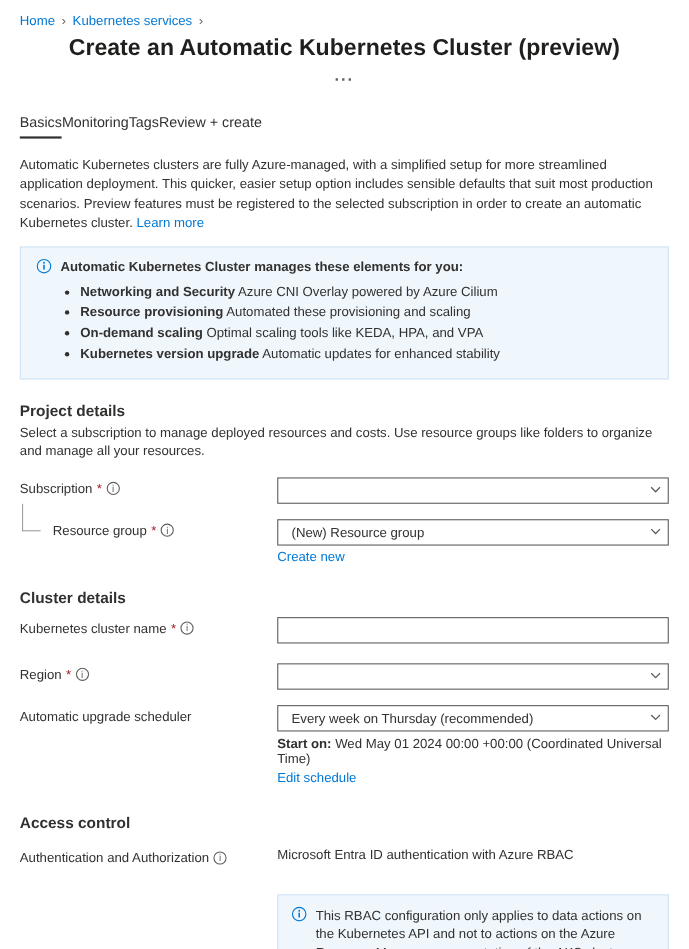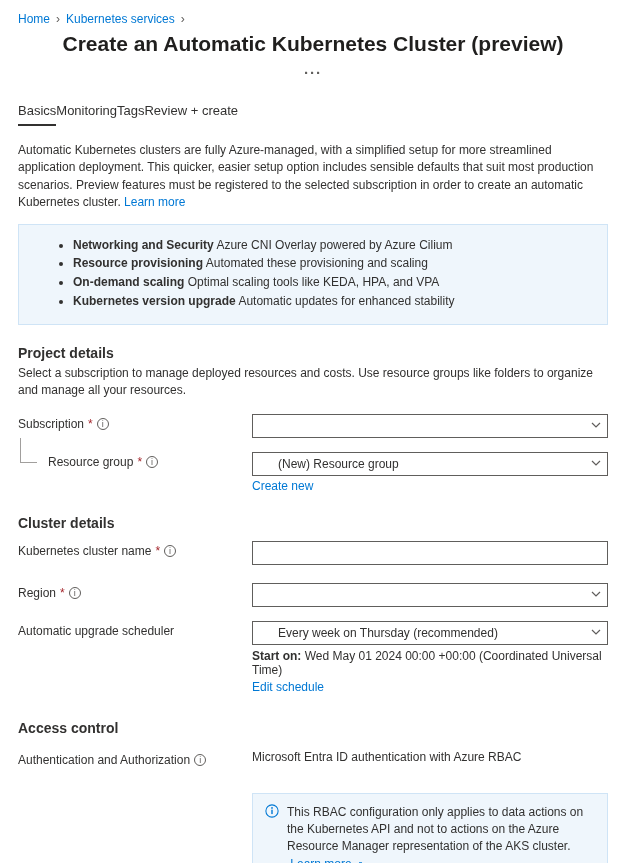--- a/index.html
+++ b/index.html
@@ -23,21 +23,21 @@
 .info-box li b { font-weight: 600; }
 .info-icon-svg { flex-shrink: 0; }
 .section-head { font-size: 14px; font-weight: 600; margin-top: 12px; margin-bottom: 4px; }
 .section-sub { font-size: 12px; color: #323130; line-height: 1.45; margin-bottom: 14px; }
 .field-row { display: flex; align-items: flex-start; margin-bottom: 14px; gap: 28px; }
 .field-label { width: 206px; font-size: 12px; color: #323130; padding-top: 3px; display: flex; align-items: center; gap: 4px; }
 .field-label .req { color: #a4262c; }
 .field-control { flex: 1; min-width: 0; }
 .indent { margin-left: 30px; position: relative; }
 .indent::before { content: ""; position: absolute; left: -28px; top: -14px; width: 16px; height: 24px; border-left: 1px solid #a19f9d; border-bottom: 1px solid #a19f9d; border-bottom-left-radius: 0; }
-.dropdown, .textinput { width: 100%; height: 24px; border: 1px solid #605e5c; font-size: 12px; padding: 0 25px; background: #fff; position: relative; display: flex; align-items: center; cursor: pointer; }
+.dropdown, .textinput { width: 100%; height: 24px; border: 1px solid #605e5c; font-size: 12px; padding: 0 12px; background: #fff; position: relative; display: flex; align-items: center; cursor: pointer; }
 .textinput { cursor: text; }
 .dropdown .chev { position: absolute; right: 6px; top: 4px; color: #605e5c; }
 .sublink { color: #0078d4; font-size: 12px; cursor: pointer; margin-top: 3px; display: inline-block; }
 .info-icon { width: 12px; height: 12px; border: 1px solid #605e5c; border-radius: 50%; font-size: 9px; line-height: 10px; text-align: center; color: #605e5c; cursor: pointer; display: inline-flex; align-items: center; justify-content: center; }
 .start-on { font-size: 12px; margin-top: 4px; }
 .start-on b { font-weight: 600; }
 .auth-value { font-size: 12px; margin-bottom: 29px; }
 .rbac-box { background: #eff6fc; border: 1px solid #cfe4f6; padding: 10px 12px; font-size: 12px; display: flex; gap: 8px; align-items: flex-start; line-height: 1.45; }
 .rbac-box a { color: #0078d4; text-decoration: none; cursor: pointer; }
 .ext-icon { font-size: 10px; }
@@ -66,20 +66,28 @@
     <div class="tab">Tags</div>
     <div class="tab">Review + create</div>
   </div>
 
   <p class="intro">
     <span>Automatic Kubernetes clusters are fully Azure-managed, with a simplified setup for more streamlined application deployment. This quicker, easier setup option includes sensible defaults that suit most production scenarios. Preview features must be registered to the selected subscription in order to create an automatic Kubernetes cluster.</span>
     <a>Learn more</a>
   </p>
 
   <div class="info-box">
+    <div class="info-box-header">
+      <svg class="info-icon-svg" width="14" height="14" viewBox="0 0 16 16">
+          <circle cx="8" cy="8" r="7" fill="none" stroke="#0078d4" stroke-width="1.2"></circle>
+          <circle cx="8" cy="4.5" r="1" fill="#0078d4"></circle>
+          <rect x="7.2" y="6.5" width="1.6" height="5" fill="#0078d4"></rect>
+        </svg>
+      <b>Automatic Kubernetes Cluster manages these elements for you:</b>
+    </div>
     <ul>
       <li><b>Networking and Security</b><span> Azure CNI Overlay powered by Azure Cilium</span></li>
       <li><b>Resource provisioning</b><span> Automated these provisioning and scaling</span></li>
       <li><b>On-demand scaling</b><span> Optimal scaling tools like KEDA, HPA, and VPA</span></li>
       <li><b>Kubernetes version upgrade</b><span> Automatic updates for enhanced stability</span></li>
     </ul>
   </div>
 
   <div class="section-head">Project details</div>
   <div class="section-sub">Select a subscription to manage deployed resources and costs. Use resource groups like folders to organize and manage all your resources.</div>

